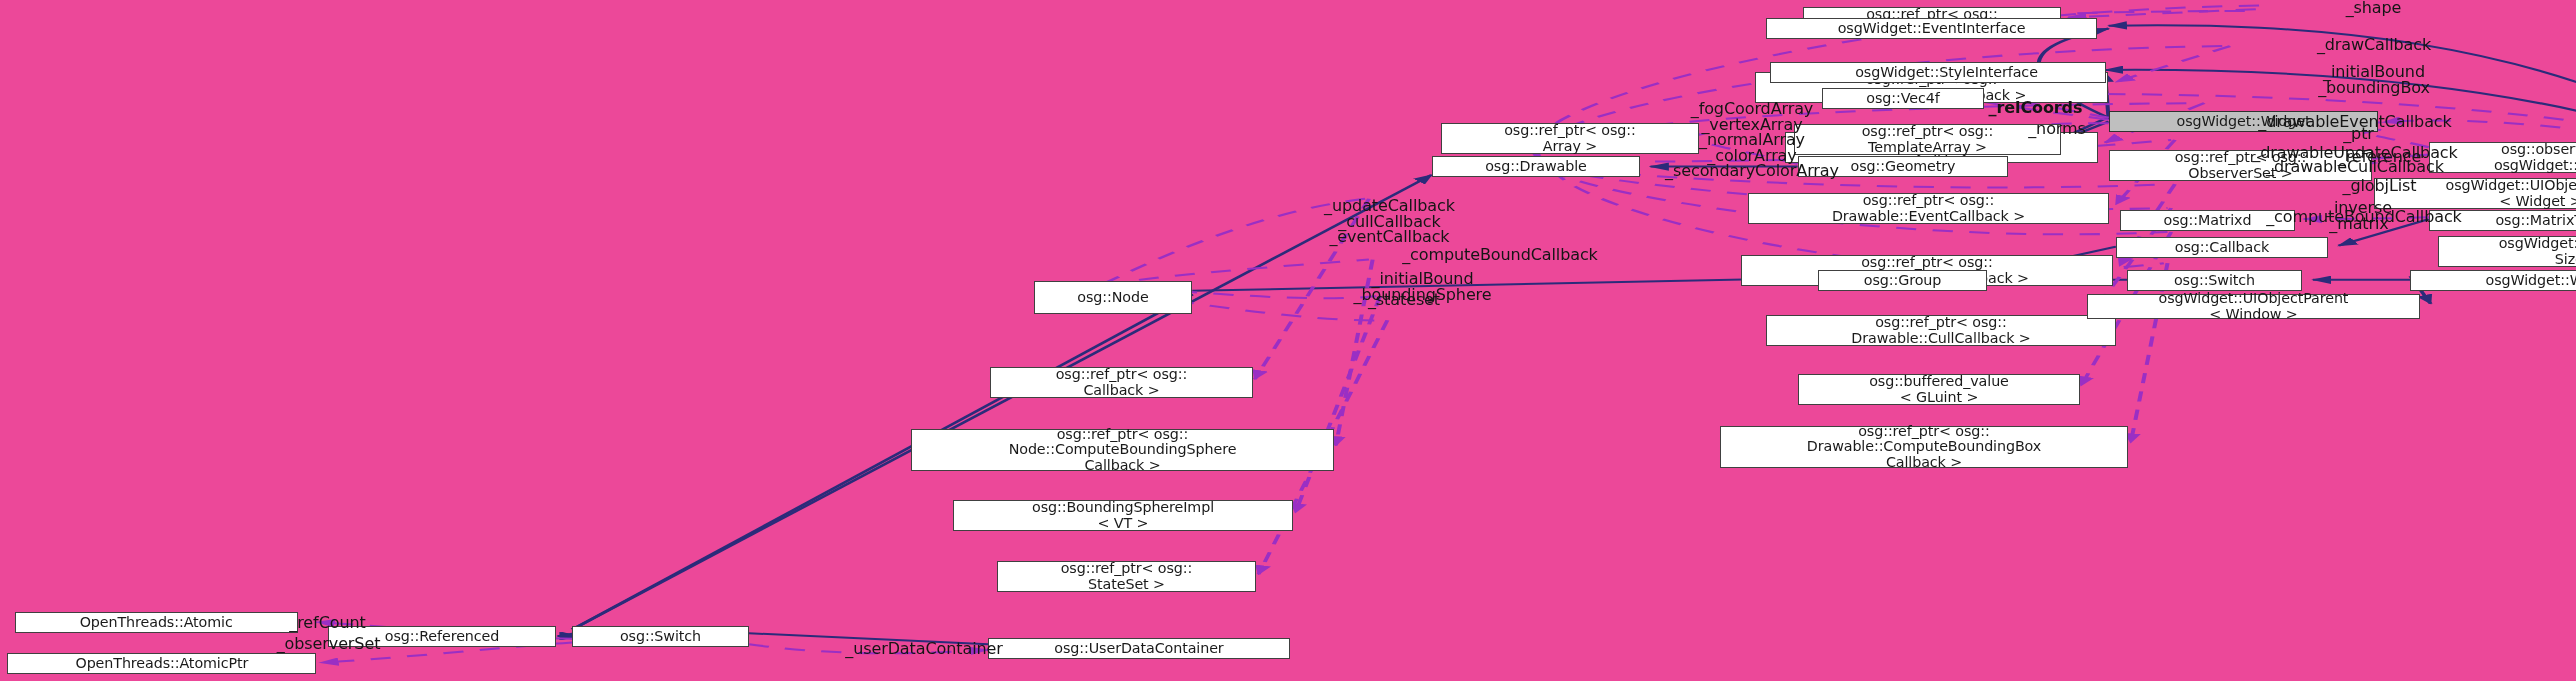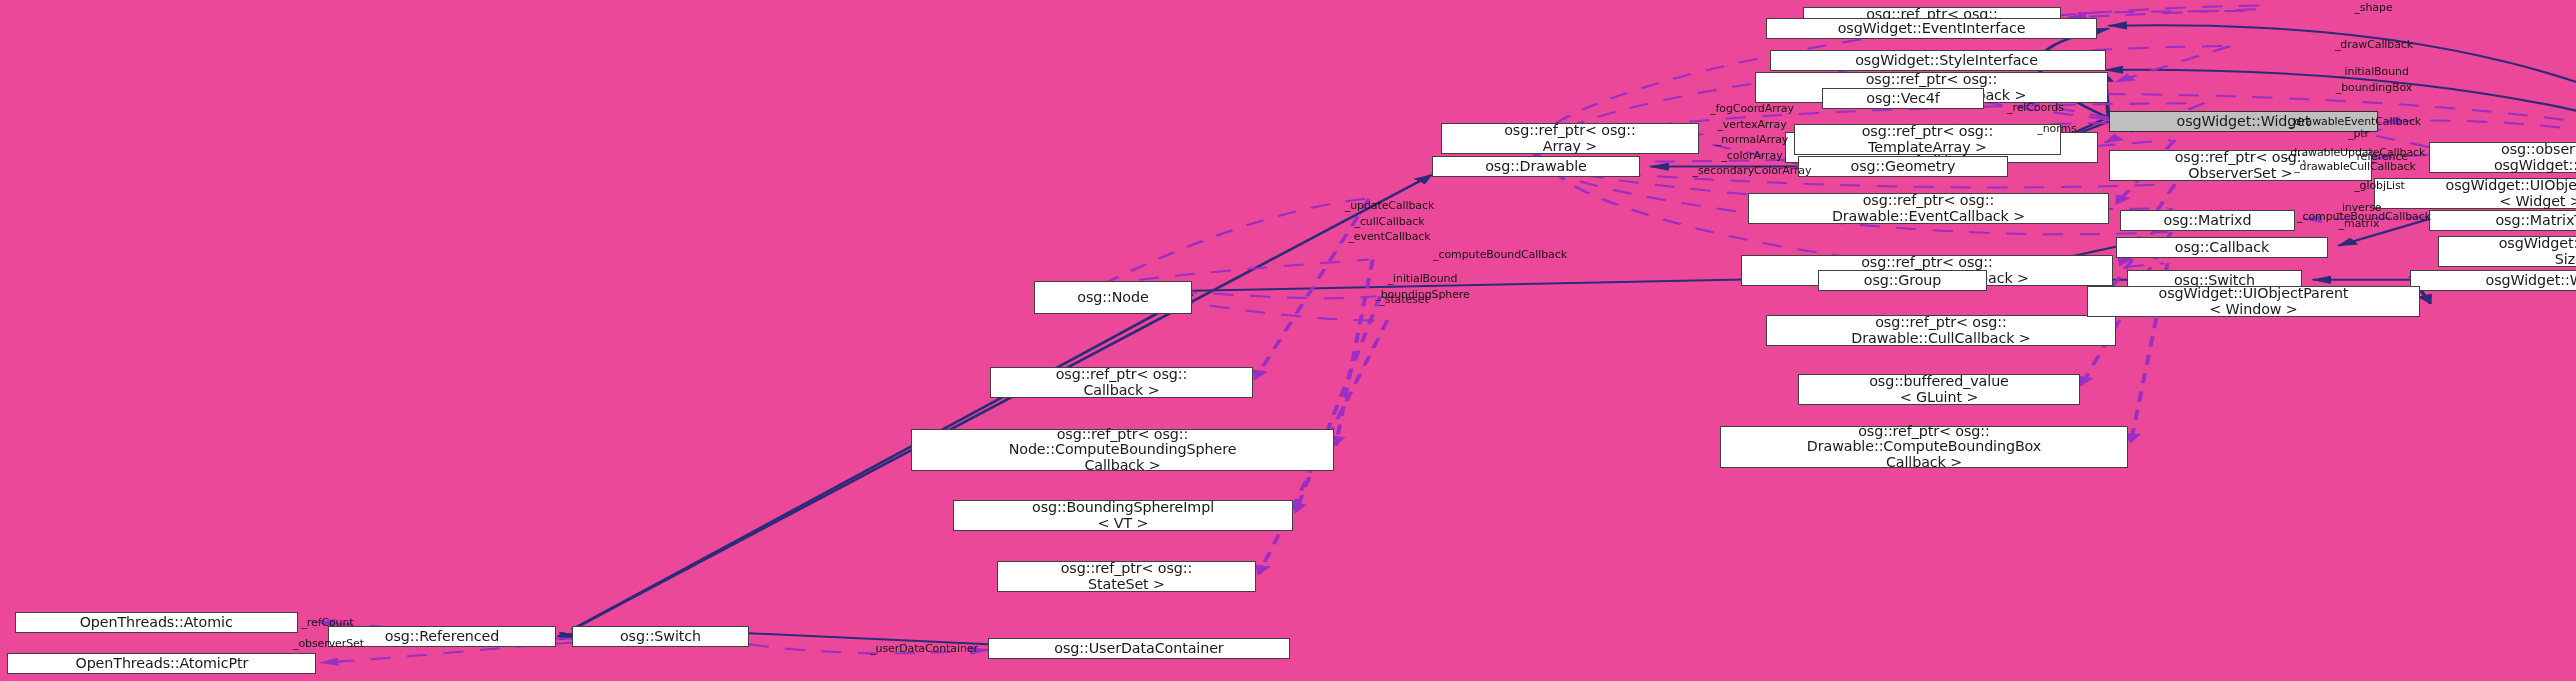--- a/index.html
+++ b/index.html
@@ -38,21 +38,21 @@
     white-space: pre;
     letter-spacing: -0.1px;
     z-index: 5;
   }
   .node.highlight {
     background: #bfbfbf;
     border-color: #303030;
   }
   .edge-label {
     position: absolute;
-    font-size: 11px;
+    font-size: 16px;
     line-height: 15.6px;
     color: #151515;
     white-space: pre;
     text-align: center;
     z-index: 6;
     letter-spacing: -0.1px;
   }
 </style>
 </head>
 <body>
@@ -203,37 +203,37 @@
       <div class="node" style="left: 988px; top: 638px; width: 302px; height: 21px;">osg::UserDataContainer</div>
       <div class="node" style="left: 1034px; top: 281px; width: 158px; height: 33px;">osg::Node</div>
       <div class="node" style="left: 1432px; top: 156px; width: 208px; height: 21px;">osg::Drawable</div>
       <div class="node" style="left: 1441px; top: 123px; width: 258px; height: 31px;">osg::ref_ptr&lt; osg::
 Array &gt;</div>
       <div class="node" style="left: 1798px; top: 156px; width: 210px; height: 21px;">osg::Geometry</div>
       <div class="node" style="left: 1794px; top: 124px; width: 267px; height: 31px;">osg::ref_ptr&lt; osg::
 TemplateArray &gt;</div>
       <div class="node" style="left: 1822px; top: 88px; width: 162px; height: 21px;">osg::Vec4f</div>
       <div class="node" style="left: 1766px; top: 18.4px; width: 331px; height: 21px;">osgWidget::EventInterface</div>
-      <div class="node" style="left: 1770px; top: 50px; width: 336px; height: 21px; padding-left: 17px;">osgWidget::StyleInterface</div>
+      <div class="node" style="left: 1770px; top: 62px; width: 336px; height: 21px; padding-left: 17px;">osgWidget::StyleInterface</div>
       <div class="node highlight" style="left: 2109px; top: 111px; width: 269px; height: 21px;">osgWidget::Widget</div>
       <div class="node" style="left: 2109px; top: 150px; width: 263px; height: 31px;">osg::ref_ptr&lt; osg::
 ObserverSet &gt;</div>
       <div class="node" style="left: 2374px; top: 178px; width: 333px; height: 31px;">osgWidget::UIObjectParent
 &lt; Widget &gt;</div>
       <div class="node" style="left: 2120px; top: 210px; width: 175px; height: 21px;">osg::Matrixd</div>
       <div class="node" style="left: 2429px; top: 210px; width: 282px; height: 21px;">osg::MatrixTransform</div>
       <div class="node" style="left: 2429px; top: 142px; width: 280px; height: 31px;">osg::observer_ptr&lt;
 osgWidget::Widget &gt;</div>
       <div class="node" style="left: 2116px; top: 237px; width: 212px; height: 21px;">osg::Callback</div>
       <div class="node" style="left: 2438px; top: 236px; width: 270px; height: 31px;">osgWidget::Window::
 Sizes</div>
       <div class="node" style="left: 1818px; top: 270px; width: 169px; height: 21px;">osg::Group</div>
       <div class="node" style="left: 2127px; top: 270px; width: 175px; height: 21px;">osg::Switch</div>
       <div class="node" style="left: 2410px; top: 270px; width: 353px; height: 21px;">osgWidget::WindowManager</div>
-      <div class="node" style="left: 2087px; top: 286px; width: 333px; height: 31px;">osgWidget::UIObjectParent
+      <div class="node" style="left: 2087px; top: 294px; width: 333px; height: 25px;">osgWidget::UIObjectParent
 &lt; Window &gt;</div>
     </div>
   <div id="labels-layer">
       <div class="edge-label" style="left: 2263px; top: 0px; width: 221px;">_shape</div>
       <div class="edge-label" style="left: 2236px; top: 37px; width: 276px;">_drawCallback</div>
       <div class="edge-label" style="left: 2236px; top: 64px; width: 276px;">_initialBound
 _boundingBox</div>
       <div class="edge-label" style="left: 2125px; top: 114px; width: 460px;">_drawableEventCallback</div>
       <div class="edge-label" style="left: 2116px; top: 145px; width: 478px;">_drawableUpdateCallback</div>
       <div class="edge-label" style="left: 2134px; top: 159px; width: 442px;">_drawableCullCallback</div>
@@ -247,21 +247,21 @@
 _boundingSphere</div>
       <div class="edge-label" style="left: 1275px; top: 292px; width: 258px;">_stateset</div>
       <div class="edge-label" style="left: 217px; top: 615px; width: 221px;">_refCount</div>
       <div class="edge-label" style="left: 195px; top: 636px; width: 267px;">_observerSet</div>
       <div class="edge-label" style="left: 754px; top: 641px; width: 340px;">_userDataContainer</div>
       <div class="edge-label" style="left: 1568px; top: 101px; width: 368px;">_fogCoordArray
 _vertexArray
 _normalArray
 _colorArray
 _secondaryColorArray</div>
-      <div class="edge-label" style="left: 1925px; top: 100px; width: 221px;">_relCoords</div>
+      <div class="edge-label" style="left: 1925px; top: 100px; width: 221px; font-weight: bold;">_relCoords</div>
       <div class="edge-label" style="left: 1965px; top: 121px; width: 184px;">_norms</div>
       <div class="edge-label" style="left: 2561px; top: 85px; width: 239px;">_visibleArea</div>
       <div class="edge-label" style="left: 2294px; top: 126px; width: 129px;">_ptr</div>
       <div class="edge-label" style="left: 2269px; top: 149px; width: 221px;">_reference</div>
       <div class="edge-label" style="left: 2267px; top: 200px; width: 184px;">_inverse
 _matrix</div>
     </div>
 
 </div>
 

